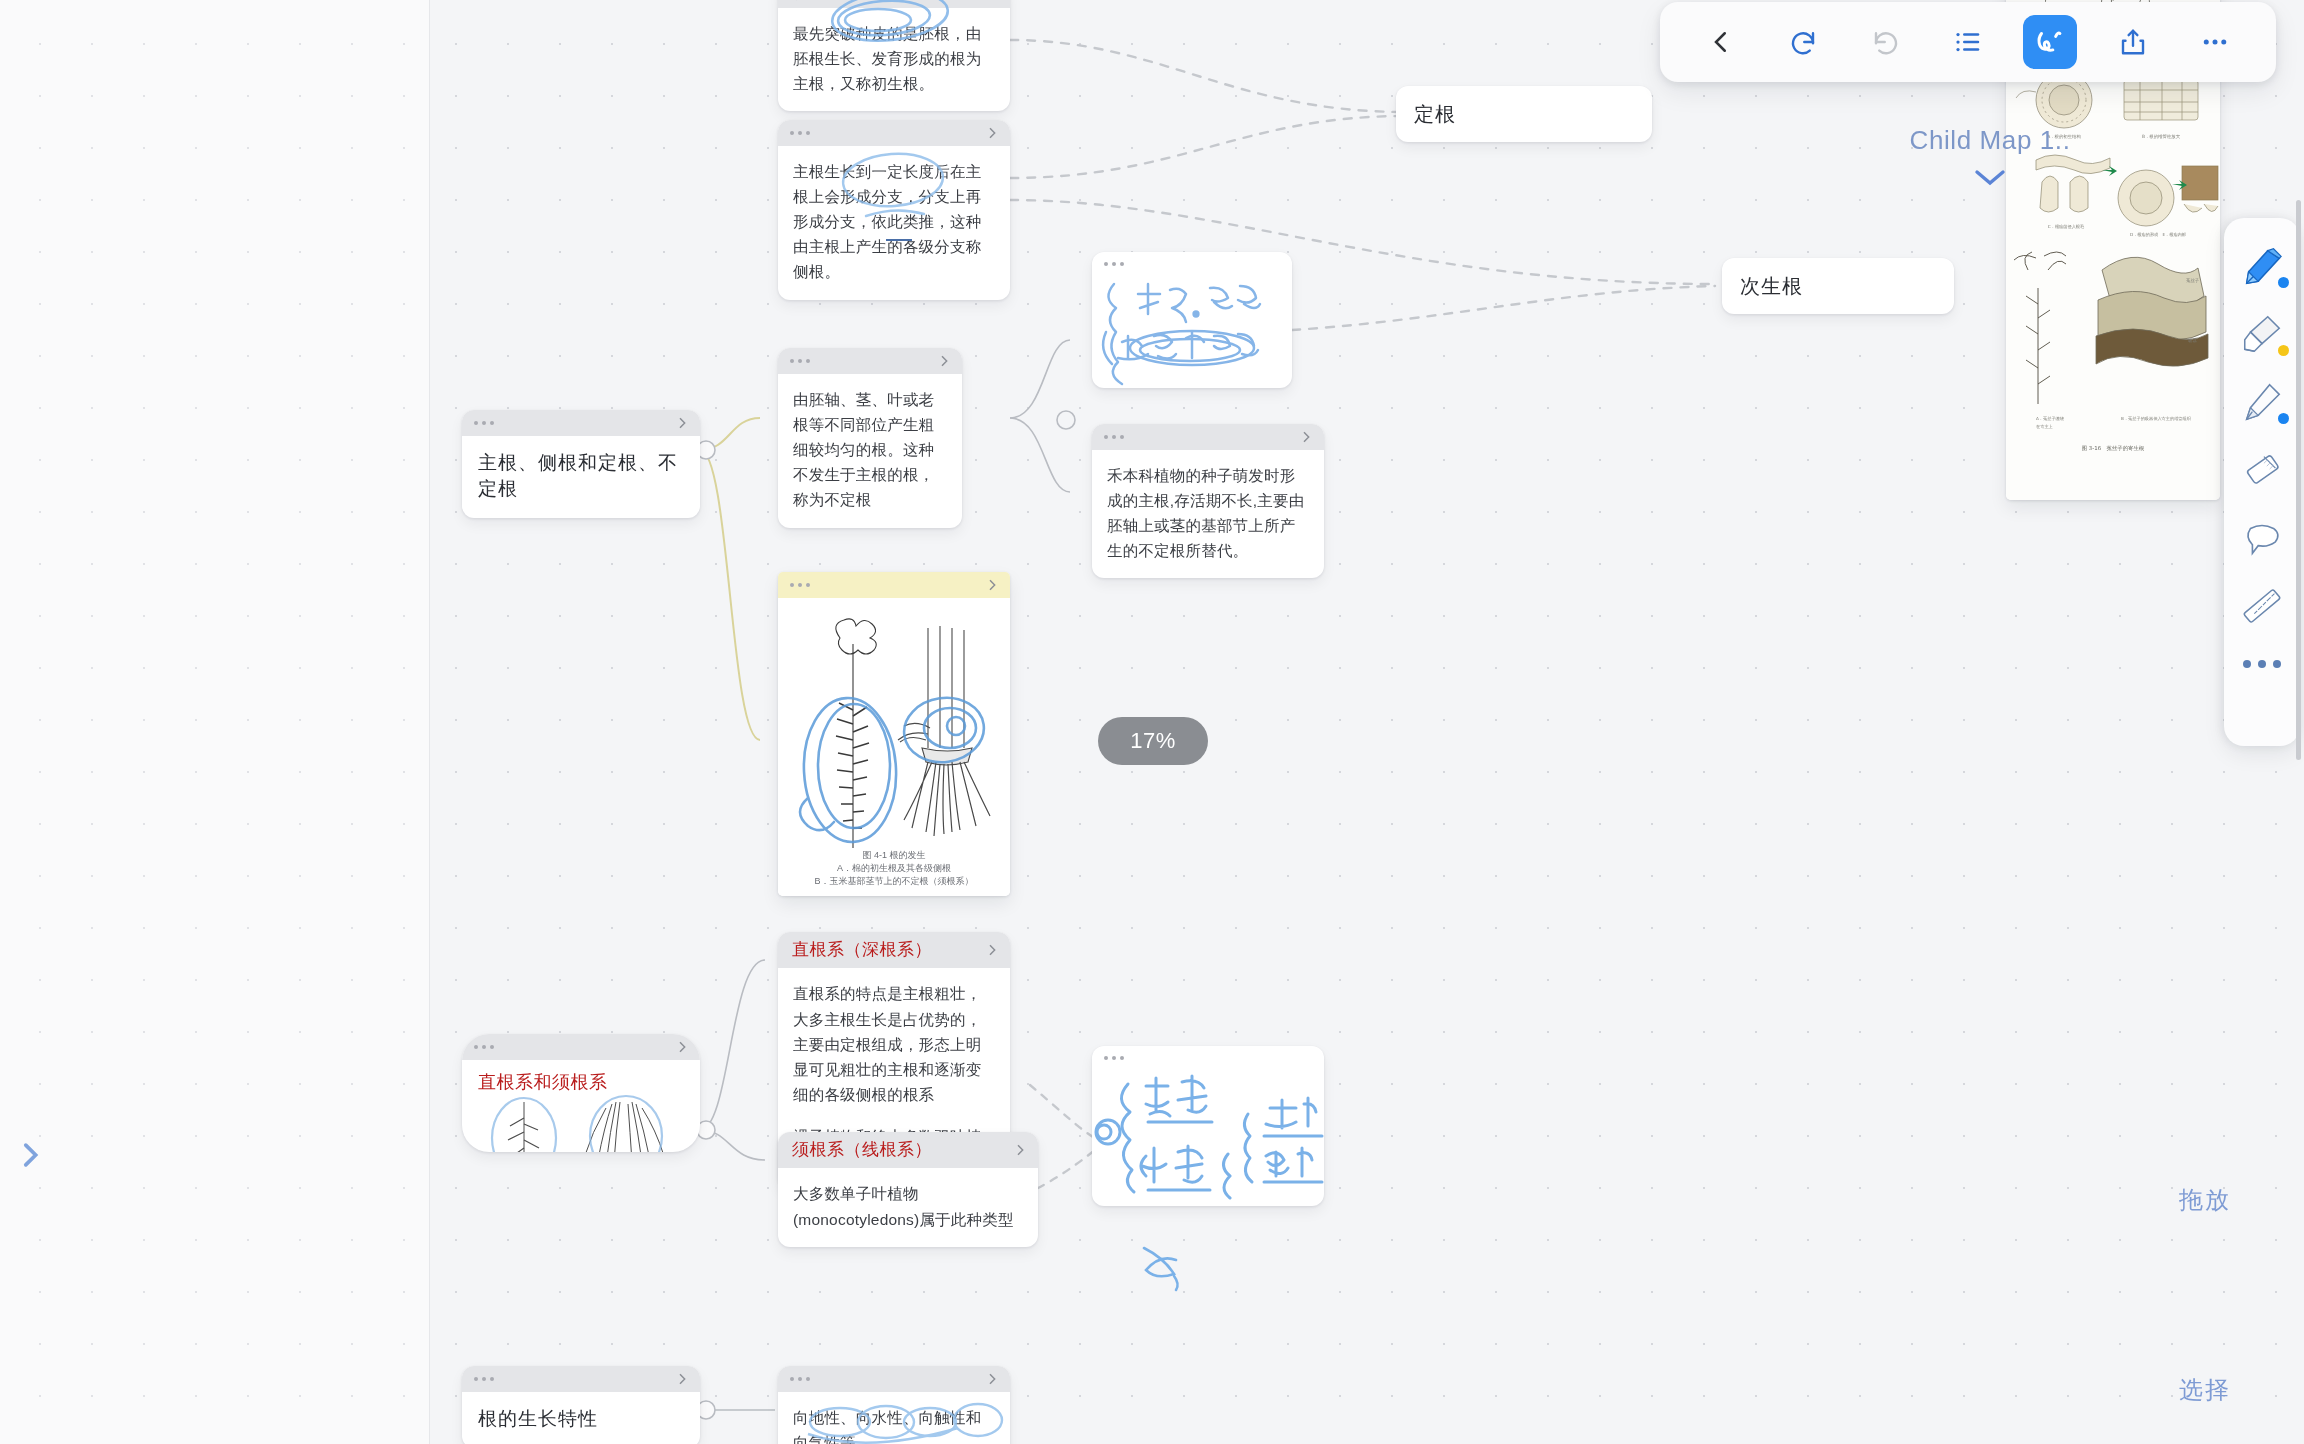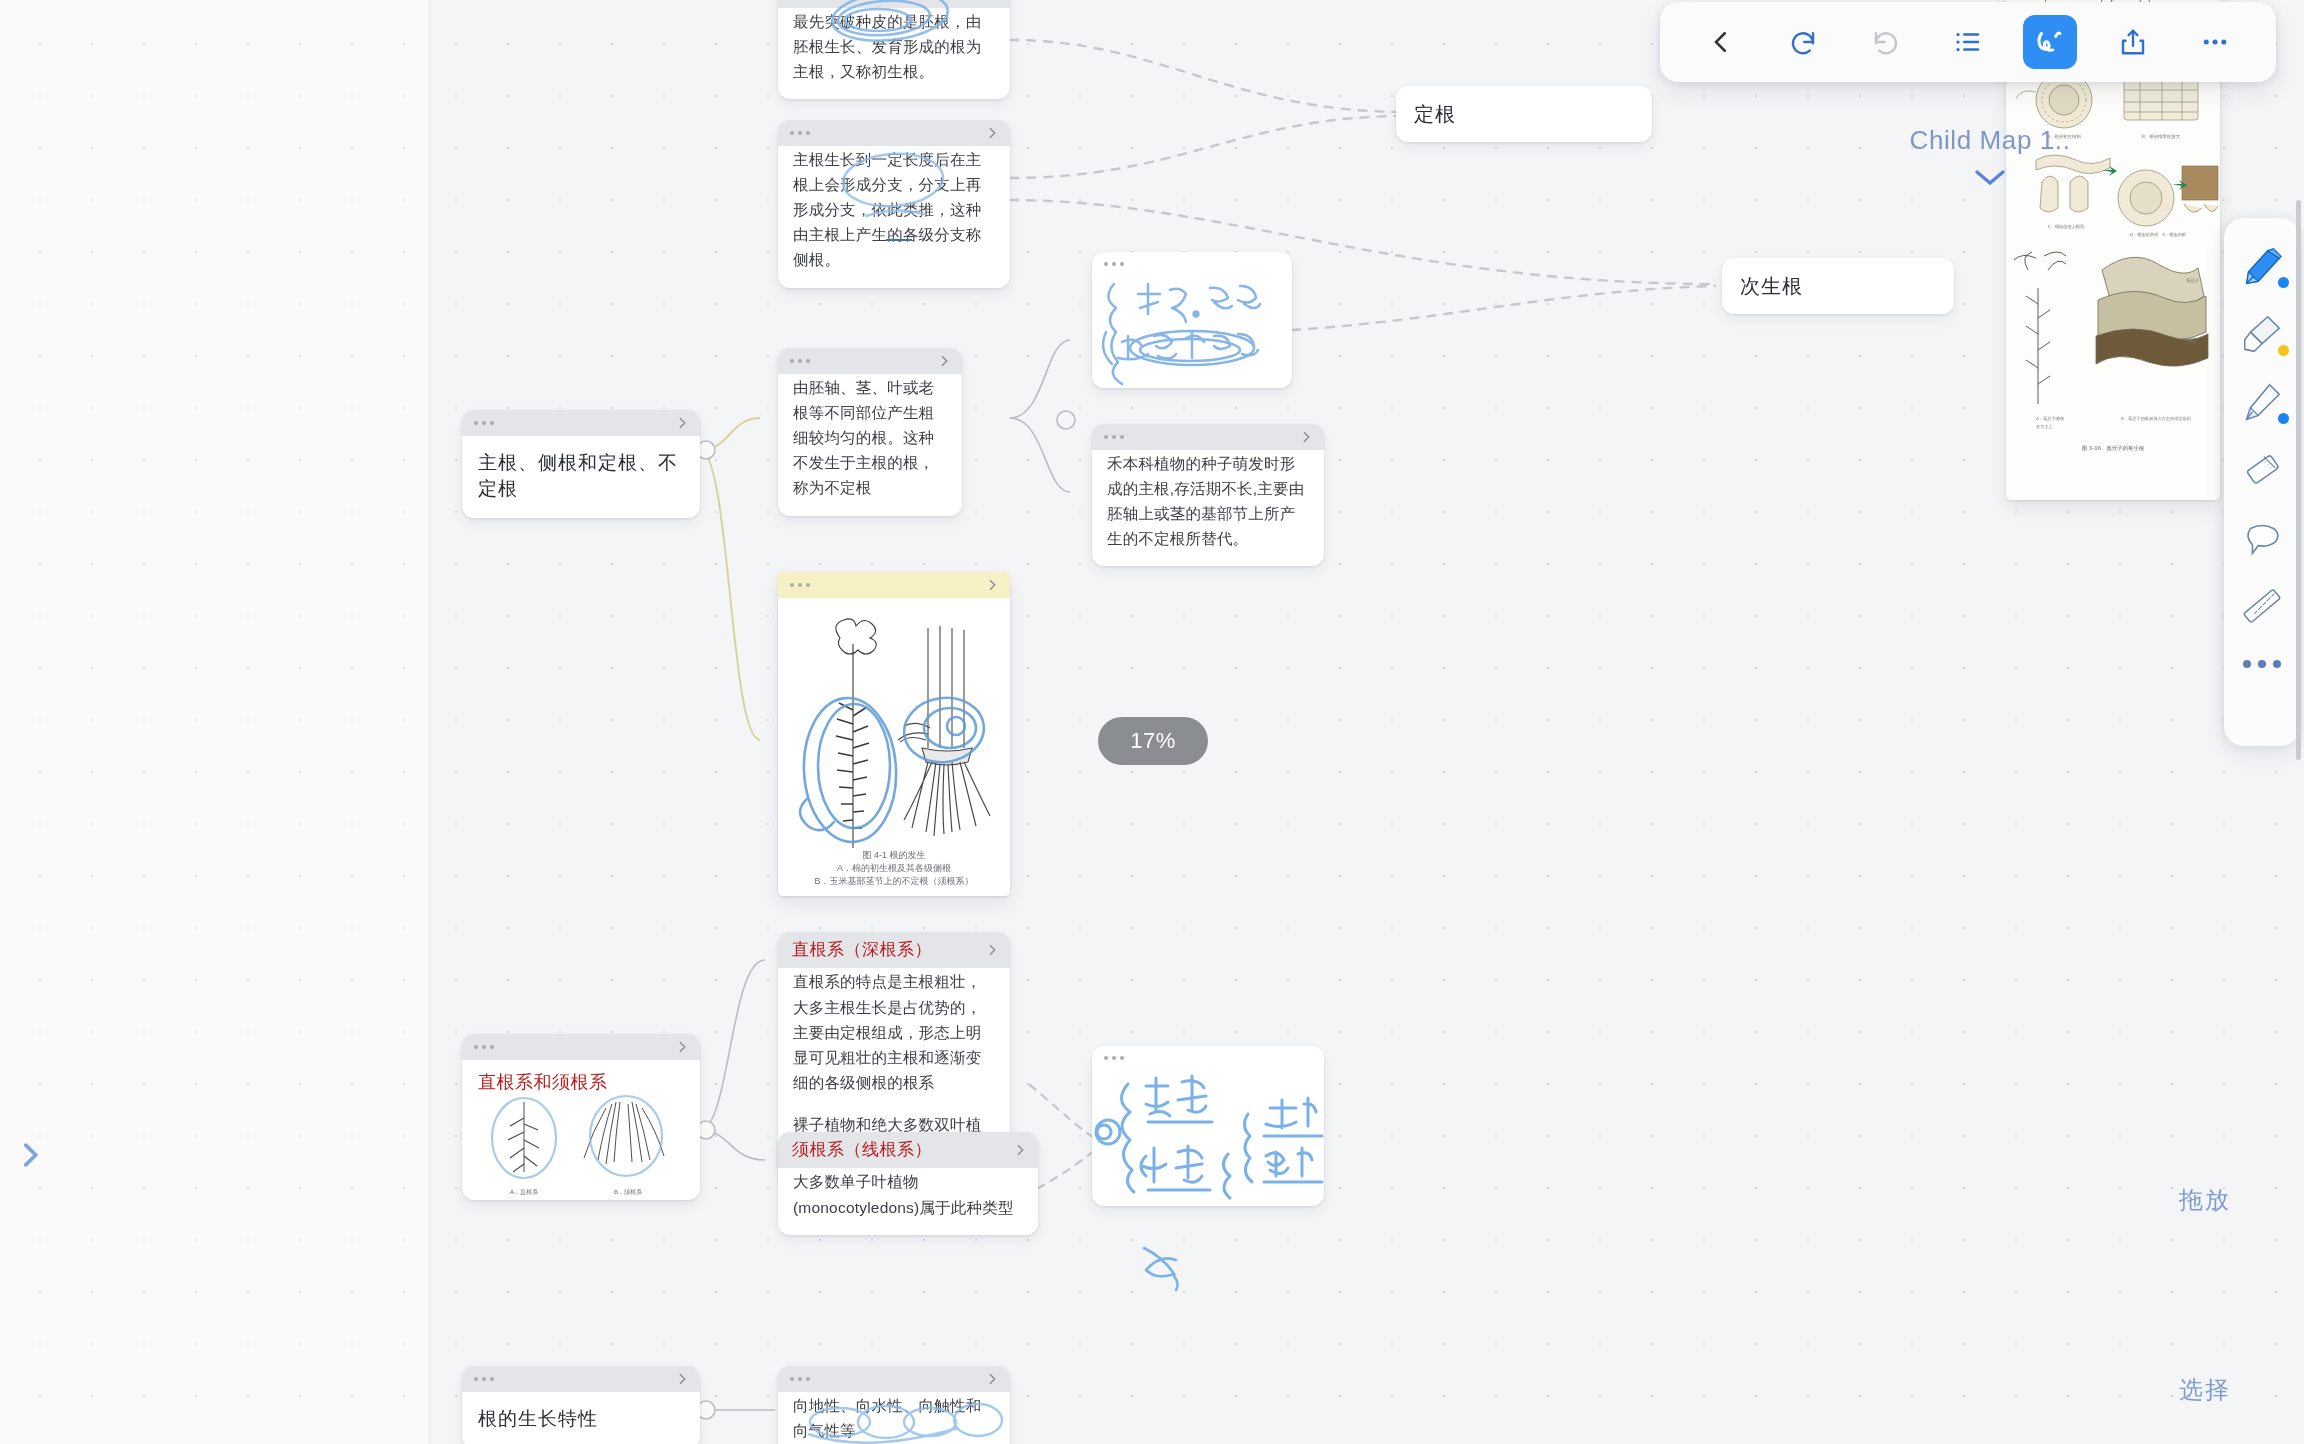--- a/index.html
+++ b/index.html
@@ -50,21 +50,21 @@
     padding: 0 10px 0 12px;
   }
   .node-head.title-head { height: auto; padding: 8px 10px 8px 14px; }
   .node-head.yellow { background: #f6f1c4; }
   .dots3 { display: flex; gap: 4px; align-items: center; }
   .dots3 i { width: 4px; height: 4px; border-radius: 50%; background: #a9abb1; display:block; }
   .chev { width: 16px; height: 16px; color: #8c8f96; flex: none; }
   .node-title {
     font-size: 20px; color: #b91c1c; letter-spacing: .5px; line-height: 1.2;
   }
-  .node-body { padding: 1px 15px 15px 15px; border-radius: 31px; }
+  .node-body { padding: 13px 15px 15px 15px; border-radius: 31px; }
   .node-text {
     font-size: 15.5px; line-height: 1.62; color: #3b3e44; letter-spacing: .2px;
     white-space: pre-wrap;
   }
   .node-text + .node-text { margin-top: 17px; }
   .node-plain {
     position: absolute; background: #fff; border-radius: 12px;
     box-shadow: 0 1px 3px rgba(16,24,40,.10), 0 6px 14px rgba(16,24,40,.06);
     display: flex; align-items: center; padding: 0 18px;
     font-size: 20px; color: #2b2e34; letter-spacing: 1px;
@@ -335,21 +335,21 @@
         </g>
       </svg>
       <div style="position:absolute;left:0;right:0;bottom:8px;">
         <div class="img-cap">图 4-1   根的发生</div>
         <div class="img-cap">A．棉的初生根及其各级侧根</div>
         <div class="img-cap">B．玉米基部茎节上的不定根（须根系）</div>
       </div>
     </div>
   </div>
 
-  <div class="node" style="left:462px;top:1034px;width:238px;height:166px;">
+  <div class="node" style="left:462px;top:1034px;width:238px;height:118px;border-radius:27px;">
     <div class="node-head">
       <span class="dots3">
           <i></i>
           <i></i>
           <i></i>
         </span>
       <svg class="chev" viewBox="0 0 24 24" fill="none" stroke="currentColor" stroke-width="2.2">
           <path d="M9 5l7 7-7 7"></path>
         </svg>
     </div>

